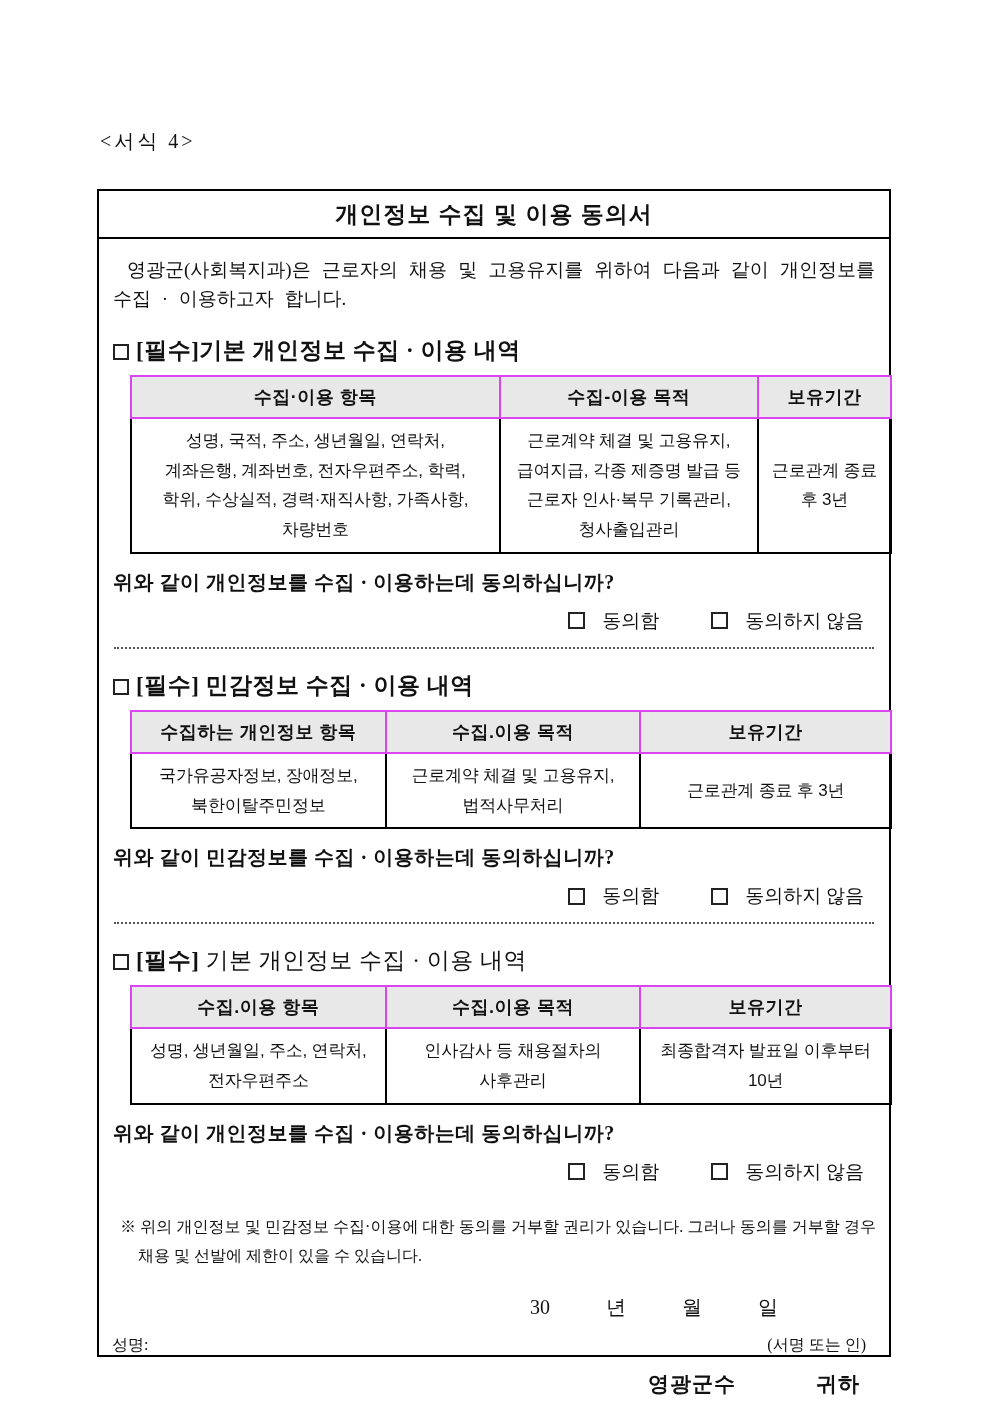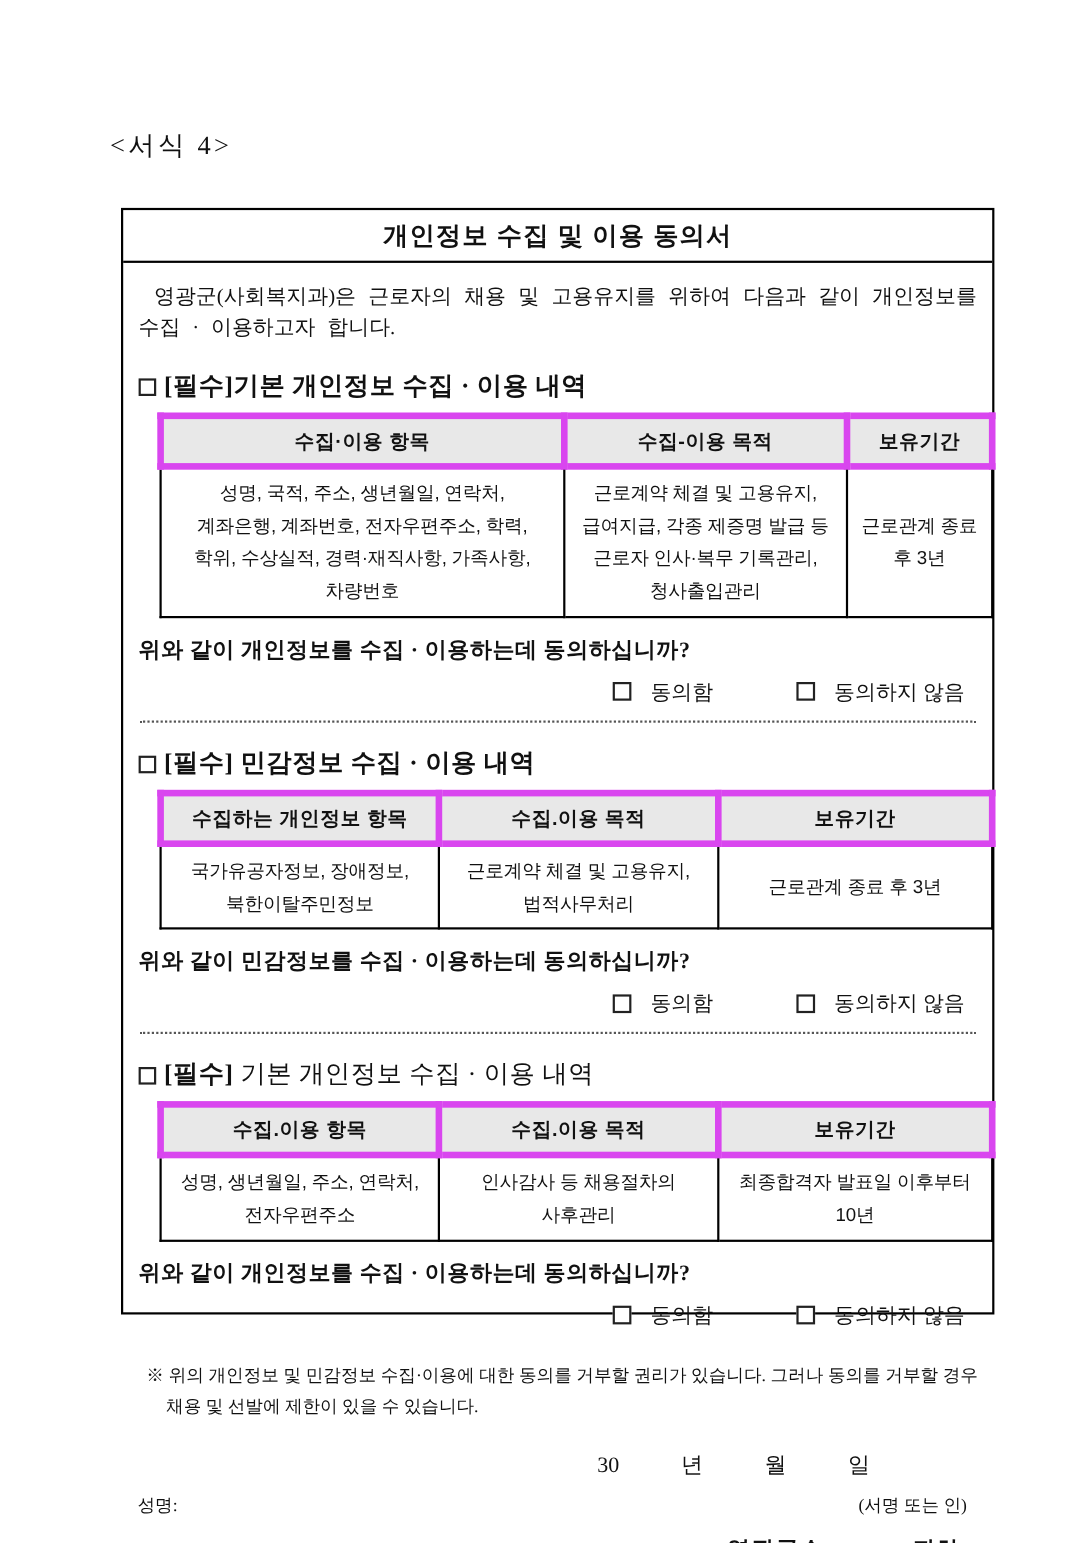--- a/index.html
+++ b/index.html
@@ -1,24 +1,24 @@
 <!DOCTYPE html>
 <html><head>
 <meta charset="utf-8">
 <style>
   html,body{margin:0;padding:0;}
   body{
     width:992px;height:1403px;position:relative;background:#ffffff;color:#111;
     font-family:"Liberation Serif", serif;
   }
   .form-label{
-    position:absolute;left:100px;top:116px;font-size:24px;letter-spacing:3px;
+    position:absolute;left:100px;top:128px;font-size:20px;letter-spacing:3px;
   }
   .doc-box{
-    position:absolute;left:110px;top:189px;width:794px;height:1006px;
+    position:absolute;left:97px;top:189px;width:794px;height:1168px;
     border:2px solid #000;box-sizing:border-box;background:#fff;
   }
   .doc-title-row{
     border-bottom:2px solid #000;text-align:center;padding:8px 0 7px;
     font-family:"Liberation Sans", sans-serif;font-weight:bold;font-size:23px;letter-spacing:1px;
   }
   .doc-body{padding:10px 13px 16px;}
   .intro{
     font-size:19px;line-height:1.55;text-align:justify;word-break:break-all;
     text-indent:14px;word-spacing:6px;margin:6px 1px 0;
@@ -30,32 +30,32 @@
     display:inline-block;width:16px;height:16px;border:2px solid #222;background:#fff;
     vertical-align:-2px;margin-right:7px;box-sizing:border-box;
   }
   .cb.small{width:17px;height:17px;}
   .rest-normal .section-title{font-weight:normal;}
   table{
     width:762px;margin:0 0 0 18px;border-collapse:collapse;text-align:center;
     font-family:"Liberation Sans", sans-serif;table-layout:fixed;
   }
   th{
-    border:6px solid #d946ef;background:#e8e8e8;font-size:18px;font-weight:bold;
+    border:2px solid #d946ef;background:#e8e8e8;font-size:18px;font-weight:bold;
     padding:8px 4px;letter-spacing:.5px;margin-left:24px;
   }
   td{
     border:2px solid #000;font-size:17px;padding:7px 4px;line-height:1.75;
     white-space:pre-line;letter-spacing:-.2px;
   }
   .t1 .c1{width:48.5%}.t1 .c2{width:34%}.t1 .c3{width:17.5%}
   .t3 .c1{width:33.5%}.t3 .c2{width:33.5%}.t3 .c3{width:33%}
   .question{font-size:20px;font-weight:bold;margin:15px 1px 4px;letter-spacing:.5px;}
   .options{
-    display:flex;justify-content:flex-end;align-items:center;gap:76px;
+    display:flex;justify-content:flex-end;align-items:center;gap:52px;
     padding-right:12px;font-size:19px;margin:12px 0 4px;
   }
   .option{display:flex;align-items:center;gap:10px;}
   .dotted{border-top:2px dotted #555;margin:13px 2px 2px;height:0;}
   .footnote{
     font-family:Liberation Serif, serif;font-size:16px;line-height:1.8;
     margin:28px 0 0;padding-left:26px;text-indent:-18px;text-align:justify;word-break:keep-all;
   }
   .date-row{
     display:flex;justify-content:flex-end;align-items:baseline;gap:56px;

